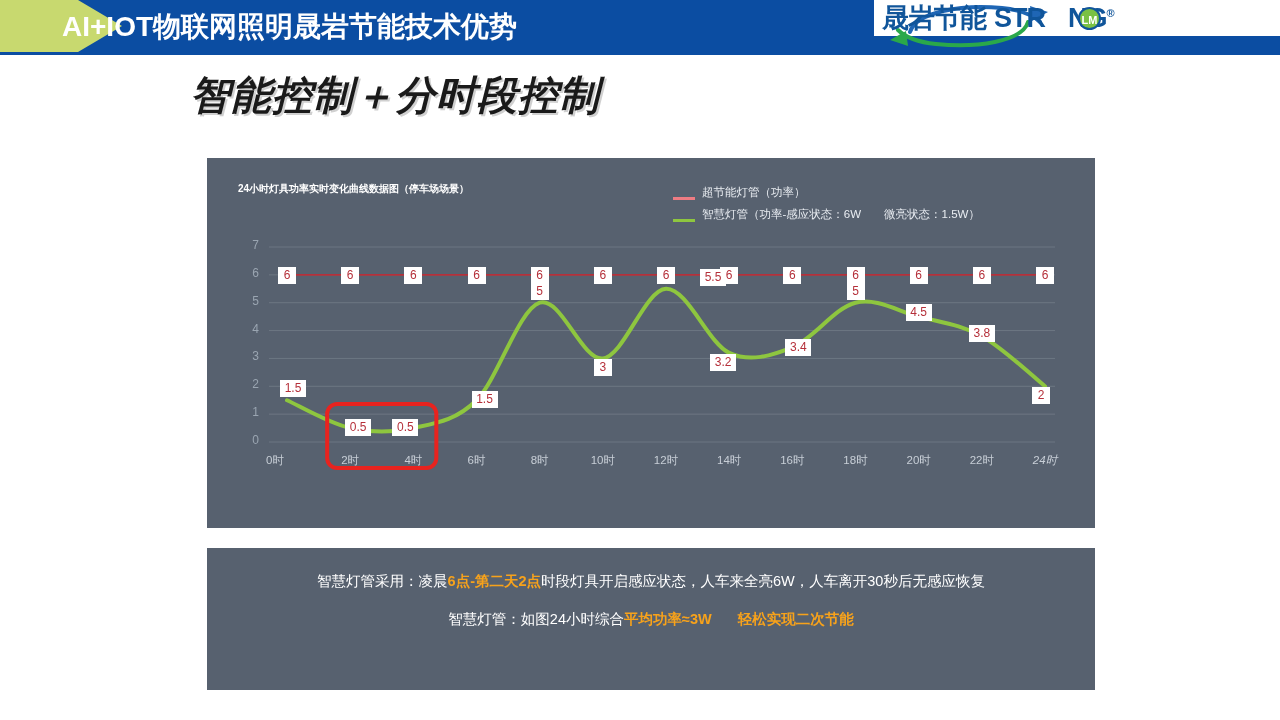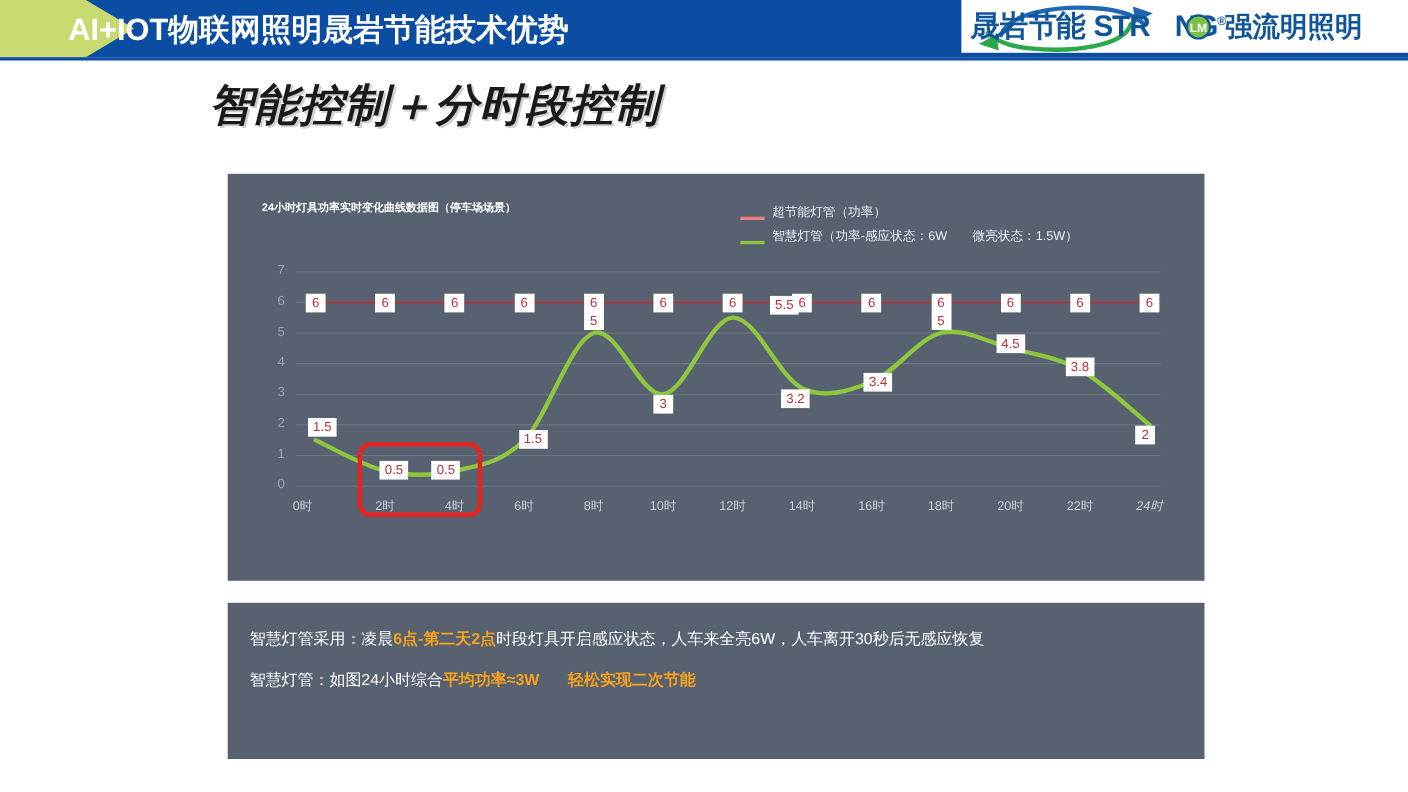--- a/index.html
+++ b/index.html
@@ -13,21 +13,21 @@
   }
   .header-arrow {
     position:absolute; left:0; top:0; width:122px; height:52px;
   }
   .header-title {
     position:absolute; left:62px; top:8px; width:790px; height:40px;
     color:#ffffff; font-size:28px; font-weight:bold; line-height:38px;
     letter-spacing:0px; white-space:nowrap;
   }
   .logo-panel {
-    position:absolute; left:874px; top:0px; width:406px; height:48px;
+    position:absolute; left:874px; top:0px; width:406px; height:36px;
     background:#ffffff; display:flex; align-items:center;
     padding-left:8px;
   }
   .logo-cn {
     font-size:27px; font-weight:bold; color:#10559a; letter-spacing:-1px;
     position:relative; z-index:2; white-space:nowrap;
   }
   .logo-swoosh { position:absolute; left:8px; top:2px; }
   .logo-en {
     font-size:27px; font-weight:bold; color:#10559a; letter-spacing:-1px;
@@ -85,21 +85,21 @@
     font-size:12px; line-height:16px; height:17px; padding:0 4px;
     text-align:center; white-space:nowrap;
   }
 
   
   .note-box {
     position:absolute; left:207px; top:548px; width:888px; height:142px;
     background:#57616f; padding:18px 20px 0 20px;
   }
   .note-line {
-    color:#ffffff; font-size:14.5px; line-height:30px; white-space:nowrap;
+    color:#ffffff; font-size:14.5px; line-height:30px; white-space:nowrap;text-align:center;
   }
   .hl { color:#f7a21b; font-weight:bold; }
   .note-line-3 { margin-top:8px; }
   .gap { display:inline-block; width:26px; }
 </style>
 </head>
 <body>
 
 <div class="header">
   <svg class="header-arrow" viewBox="0 0 122 52" width="122" height="52">
@@ -112,21 +112,20 @@
       <path d="M28 30 C 34 10, 80 2, 120 6 C 140 8, 152 14, 158 20" stroke="#1f66b5" stroke-width="4" fill="none" stroke-linecap="round"></path>
       <path d="M148 4 L166 10 L150 19 Z" fill="#1f66b5"></path>
       <path d="M146 20 C 140 40, 94 46, 54 42 C 34 40, 22 34, 16 28" stroke="#2aa84a" stroke-width="4" fill="none" stroke-linecap="round"></path>
       <path d="M26 44 L8 38 L24 29 Z" fill="#2aa84a"></path>
     </svg>
     <span class="logo-cn">晟岩节能</span>
     <span class="logo-en">
       <span>STR</span><span style="display:inline-block;width:23px;"></span><span>NG</span><span class="logo-reg">®</span>
       <span class="logo-lm">LM</span>
     </span>
-    <span class="logo-cn-suffix">强流明照明</span>
   </div>
 </div>
 <div class="header-underline"></div>
 
 <div class="subtitle">智能控制＋分时段控制</div>
 
 <div class="chart-panel">
   <div class="chart-title">24小时灯具功率实时变化曲线数据图（停车场场景）</div>
 
   <div class="legend">

